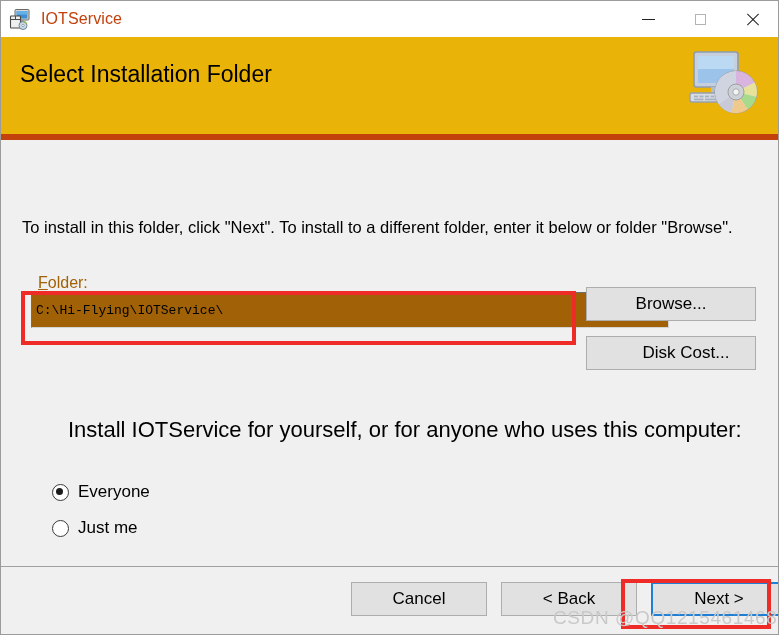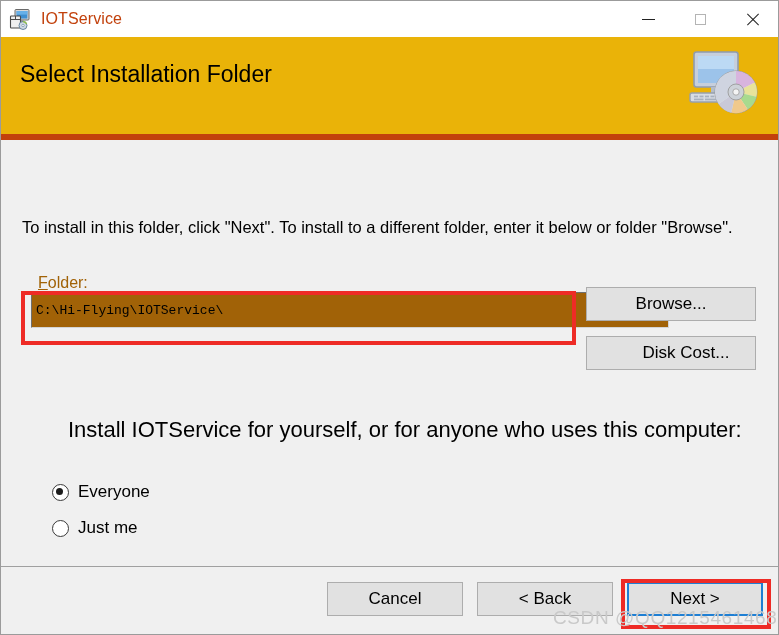--- a/index.html
+++ b/index.html
@@ -236,20 +236,21 @@
     top: 15px;
     width: 136px;
     height: 34px;
     box-sizing: border-box;
     background: #e1e1e1;
     border: 1px solid #adadad;
     font-family: "Liberation Sans", sans-serif;
     font-size: 17px;
     color: #000;
     padding: 0;
+    margin-left: 24px;
   }
   .btn-cancel { left: 326px; }
   .btn-back   { left: 476px; }
   .btn-next   { left: 626px; border: 2px solid #1e7fd4; background: #e1e1e1; }
 
   
   .annot {
     position: absolute;
     border: 4px solid #ee2b26;
     box-sizing: border-box;

